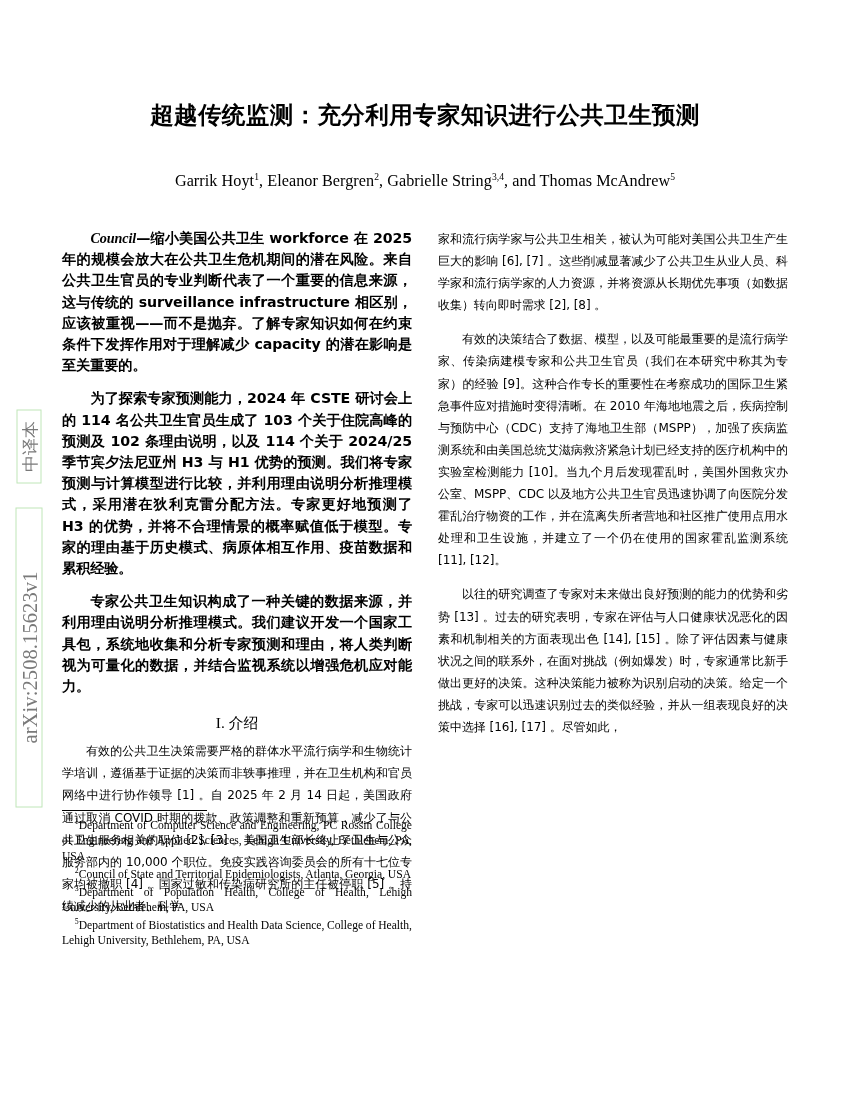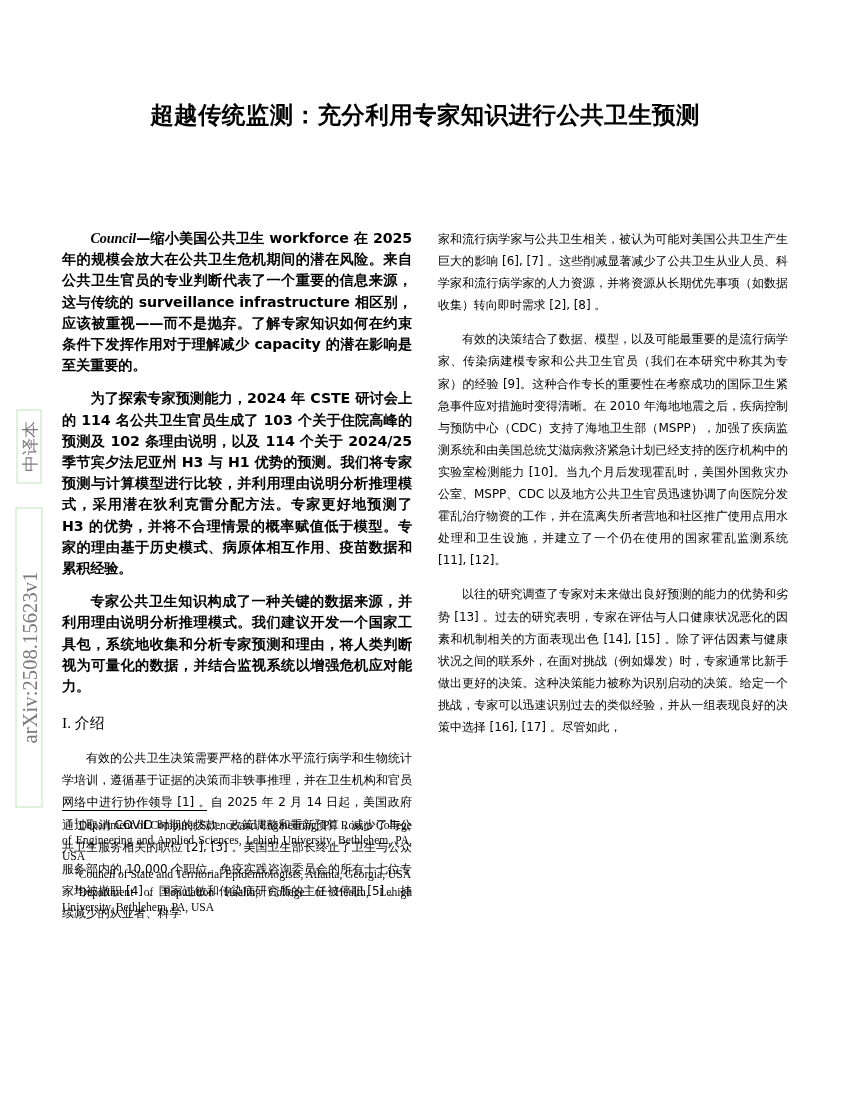--- a/index.html
+++ b/index.html
@@ -138,21 +138,22 @@
 
   .body-text p.para {
     font-family: "DejaVu Sans", "Liberation Sans", sans-serif;
     font-weight: normal;
     font-size: 12px;
     line-height: 22.1px;
     letter-spacing: -0.05px;
   }
 
   .section-head {
-    margin: 17px 0 14px 0;
+    margin: 17px 0 7px 0;
+    text-align: center;
     font-size: 15.4px;
     font-family: "Liberation Serif", "DejaVu Serif", serif;
   }
   .section-head .sec-num { font-variant: small-caps; }
   .section-head .sec-title {
     font-family: "DejaVu Sans", "Liberation Sans", sans-serif;
     font-size: 14.8px;
   }
 
   
@@ -188,20 +189,26 @@
 
 <div class="side-stamp">
   <div class="stamp-box stamp-arxiv">arXiv:2508.15623v1</div>
   <div class="stamp-box stamp-cn">中译本</div>
 </div>
 
 <div class="page">
 
   <div class="title">超越传统监测：充分利用专家知识进行公共卫生预测</div>
 
+  <div class="authors">
+    <span><span>Garrik Hoyt</span><sup>1</sup></span>,
+    <span><span>Eleanor Bergren</span><sup>2</sup></span>,
+    <span><span>Gabrielle String</span><sup>3,4</sup></span>,
+    <span>and </span><span><span>Thomas McAndrew</span><sup>5</sup></span>
+  </div>
 
   <div class="columns">
 
     <div class="col col-left">
 
       <div class="abstract">
         <p class="para"><span class="lead">Council</span><span>—缩小美国公共卫生 workforce 在 2025 年的规模会放大在公共卫生危机期间的潜在风险。来自公共卫生官员的专业判断代表了一个重要的信息来源，这与传统的 surveillance infrastructure 相区别，应该被重视——而不是抛弃。了解专家知识如何在约束条件下发挥作用对于理解减少 capacity 的潜在影响是至关重要的。</span></p>
         <p class="para">为了探索专家预测能力，2024 年 CSTE 研讨会上的 114 名公共卫生官员生成了 103 个关于住院高峰的预测及 102 条理由说明，以及 114 个关于 2024/25 季节宾夕法尼亚州 H3 与 H1 优势的预测。我们将专家预测与计算模型进行比较，并利用理由说明分析推理模式，采用潜在狄利克雷分配方法。专家更好地预测了 H3 的优势，并将不合理情景的概率赋值低于模型。专家的理由基于历史模式、病原体相互作用、疫苗数据和累积经验。</p>
         <p class="para">专家公共卫生知识构成了一种关键的数据来源，并利用理由说明分析推理模式。我们建议开发一个国家工具包，系统地收集和分析专家预测和理由，将人类判断视为可量化的数据，并结合监视系统以增强危机应对能力。</p>
       </div>
@@ -223,15 +230,16 @@
       <p class="para">以往的研究调查了专家对未来做出良好预测的能力的优势和劣势 [13] 。过去的研究表明，专家在评估与人口健康状况恶化的因素和机制相关的方面表现出色 [14], [15] 。除了评估因素与健康状况之间的联系外，在面对挑战（例如爆发）时，专家通常比新手做出更好的决策。这种决策能力被称为识别启动的决策。给定一个挑战，专家可以迅速识别过去的类似经验，并从一组表现良好的决策中选择 [16], [17] 。尽管如此，</p>
     </div>
 
   </div>
 
   <div class="footnotes">
     <div class="fn-rule"></div>
     <p><sup>1</sup><span>Department of Computer Science and Engineering, PC Rossin College of Engineering and Applied Sciences, Lehigh University, Bethlehem, PA, USA</span></p>
     <p><sup>2</sup><span>Council of State and Territorial Epidemiologists, Atlanta, Georgia, USA</span></p>
     <p><sup>3</sup><span>Department of Population Health, College of Health, Lehigh University, Bethlehem, PA, USA</span></p>
+    <p><sup>5</sup><span>Department of Biostatistics and Health Data Science, College of Health, Lehigh University, Bethlehem, PA, USA</span></p>
   </div>
 
 </div>
 
 </body></html>

